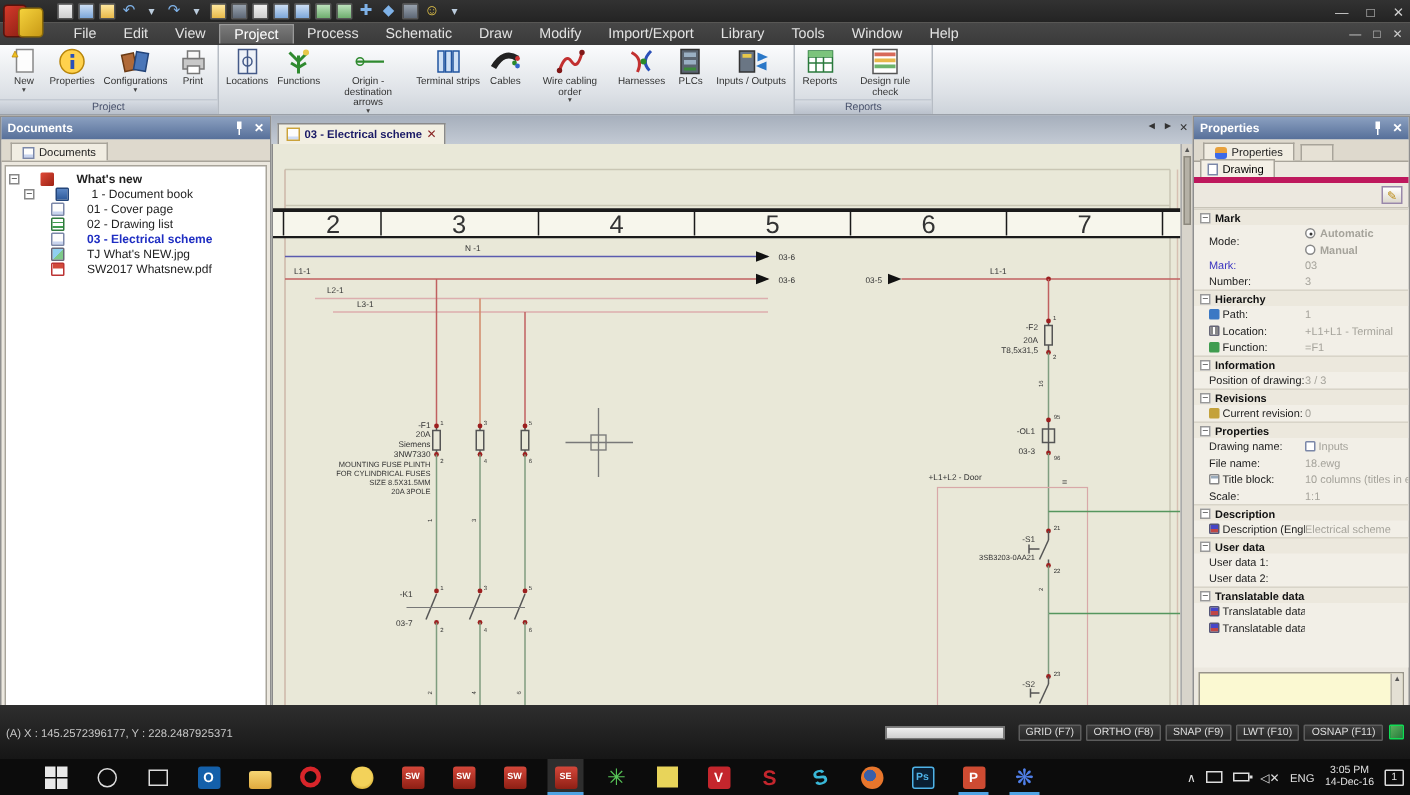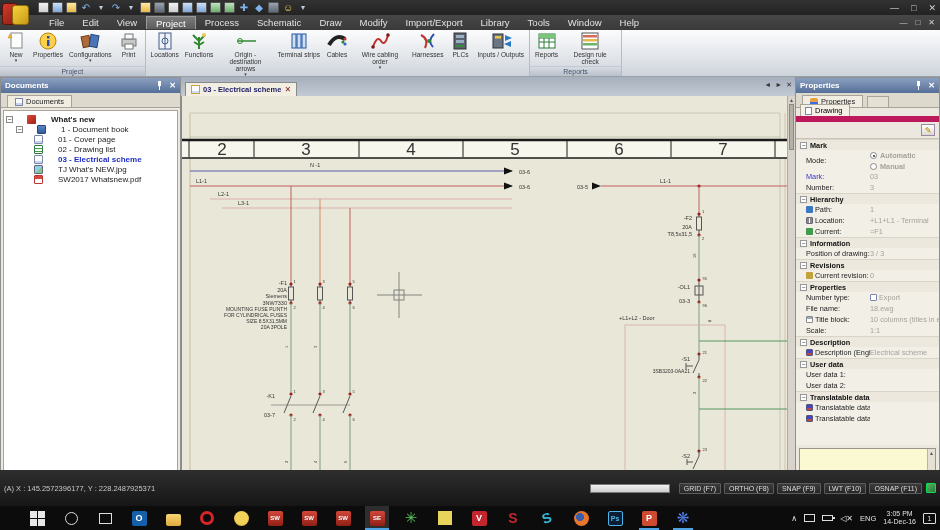--- a/index.html
+++ b/index.html
@@ -60,21 +60,21 @@
   .i-img { background:linear-gradient(135deg,#8fd0f0 50%,#7ec98a 50%); border:1px solid #667;}
   .i-pdf { background:#fff; border:1px solid #b33; box-shadow:inset 0 3px 0 #d24a3a;}
   .t-bold { font-weight:bold; }
   .t-sel { font-weight:bold; color:#1f2ec2; }
   .preview { height:136px; margin:2px; border:1px solid #a8a49a; background:linear-gradient(#eef1f1,#d2d9d9 55%,#c7cfcf); display:flex; align-items:center; justify-content:center; font-size:8px; font-weight:bold; color:#333; }
   .chkrow { height:13px; display:flex; align-items:center; gap:3px; padding:0 4px; font-size:8px; color:#222; }
   .chk { width:8px; height:8px; border:1px solid #567; background:#fff; font-size:7px; line-height:8px; text-align:center; color:#222; }
 
   
   #props-panel { right:0; width:145px; }
-  .drawrow { height:14px; background:#ece8df; border-bottom:6px solid #be185d; display:flex; align-items:flex-end; padding-left:4px;}
+  .drawrow { height:14px; background:#ece8df; border-bottom:4px solid #be185d; display:flex; align-items:flex-end; padding-left:4px;}
   .drawtab { background:#f4f0e6; border:1px solid #a8a49a; border-bottom:none; font-size:7.5px; padding:1px 6px 1px 4px; display:flex; gap:3px; align-items:center;}
   .editrow { height:16px; display:flex; justify-content:flex-end; padding:2px 4px; }
   .editbtn { width:14px; height:12px; border:1px solid #98a; background:linear-gradient(#fff,#dcd8cc); font-size:8px; line-height:11px; text-align:center; color:#b8860b; }
   .pgrid { flex:1; overflow:hidden; font-size:7.3px; background:#f2efe7; border-top:1px solid #c8c4b8; }
   .psec { display:flex; align-items:center; gap:3px; font-weight:bold; color:#111; padding:1px 2px 1px 4px; border-top:1px solid #d8d4c8; background:#ece8dd; height:11px;}
   .pminus { width:7px; height:7px; border:1px solid #999; background:#fff; font-size:7px; line-height:5px; text-align:center; color:#444; font-weight:normal;}
   .prow { display:flex; padding-left:10px; height:11px; color:#222; }
   .plab { flex:0 0 64px; display:flex; align-items:center; gap:2px; white-space:nowrap; overflow:hidden;}
   .plab.blue { color:#3b35c0; }
   .pval { flex:1; color:#a5a39b; white-space:nowrap; overflow:hidden; display:flex; align-items:center; gap:2px;}
@@ -723,21 +723,21 @@
     <div class="prow">
         <span class="plab">
           <span class="pico pc-loc"></span>
           <span>Location:</span>
         </span>
         <span class="pval">+L1+L1 - Terminal</span>
       </div>
     <div class="prow">
         <span class="plab">
           <span class="pico pc-fn"></span>
-          <span>Current:</span>
+          <span>Function:</span>
         </span>
         <span class="pval">=F1</span>
       </div>
 
     <div class="psec">
         <span class="pminus">−</span>
         <span>Information</span>
       </div>
     <div class="prow">
         <span class="plab">Position of drawing:</span>
@@ -754,24 +754,24 @@
           <span>Current revision:</span>
         </span>
         <span class="pval">0</span>
       </div>
 
     <div class="psec">
         <span class="pminus">−</span>
         <span>Properties</span>
       </div>
     <div class="prow">
-        <span class="plab">Number type:</span>
+        <span class="plab">Drawing name:</span>
         <span class="pval">
           <span class="pico pc-page"></span>
-          <span>Export</span>
+          <span>Inputs</span>
         </span>
       </div>
     <div class="prow">
         <span class="plab">File name:</span>
         <span class="pval">18.ewg</span>
       </div>
     <div class="prow">
         <span class="plab">
           <span class="pico pc-tb"></span>
           <span>Title block:</span>

